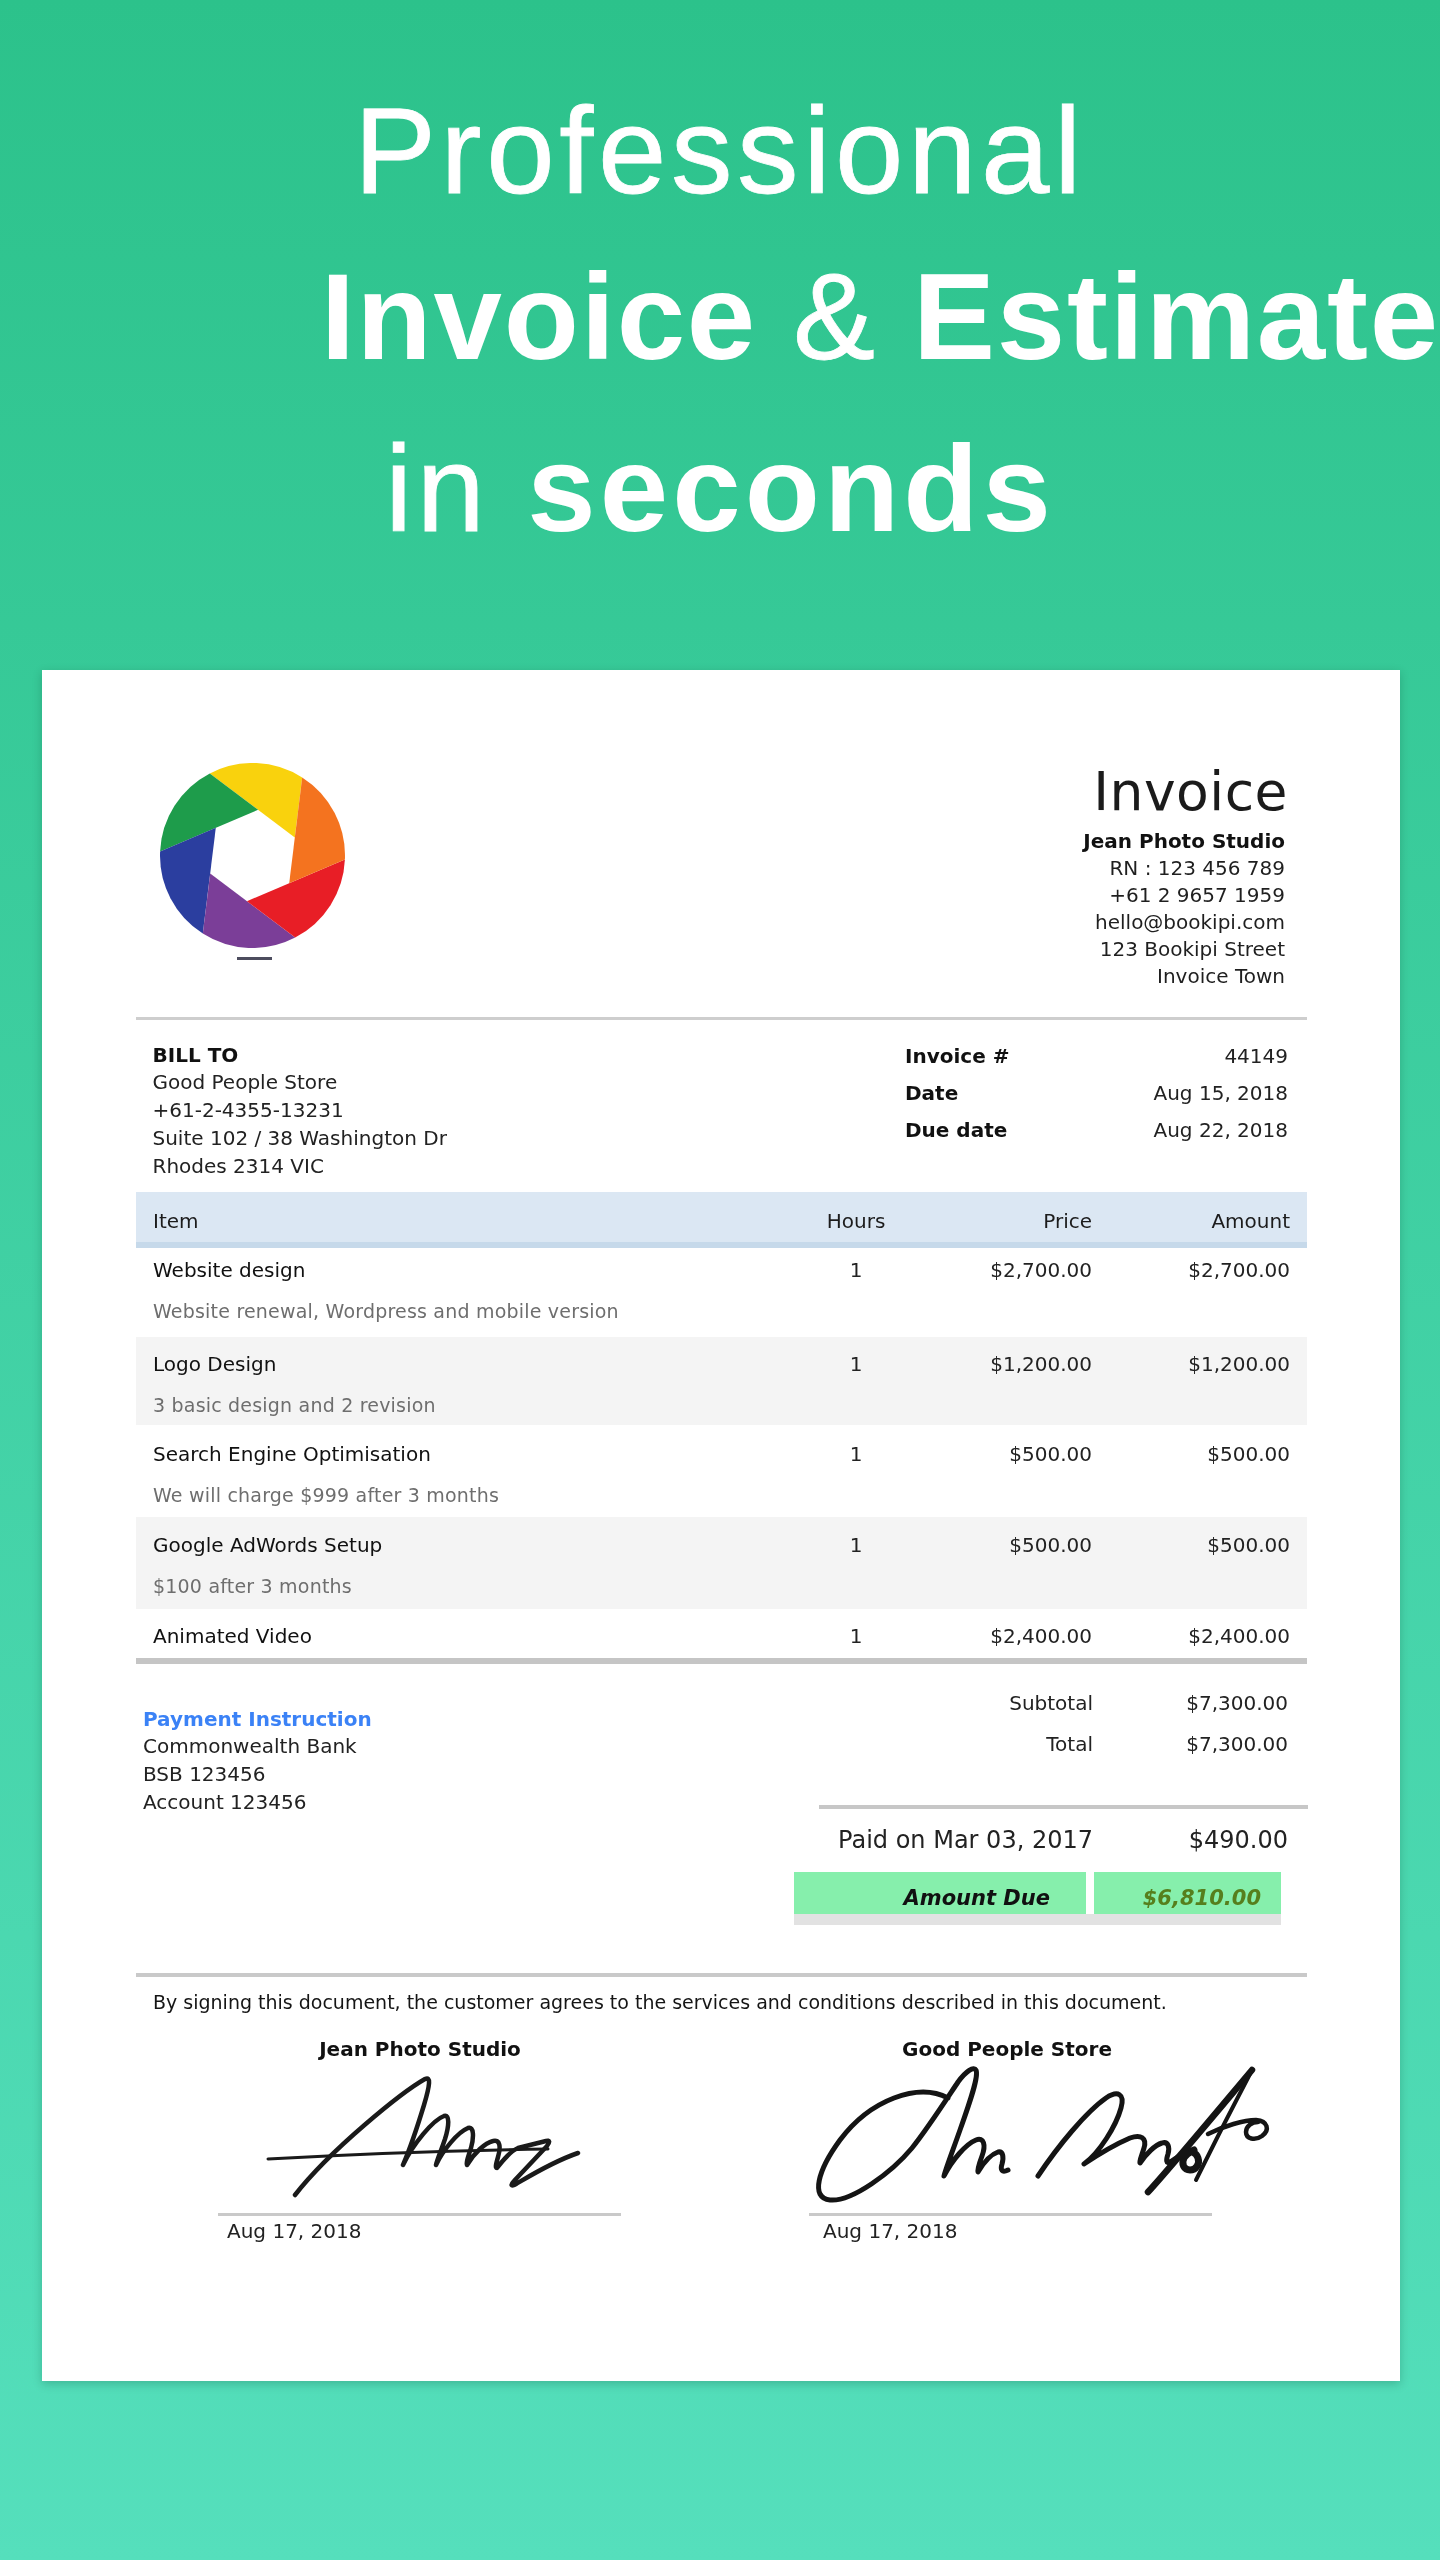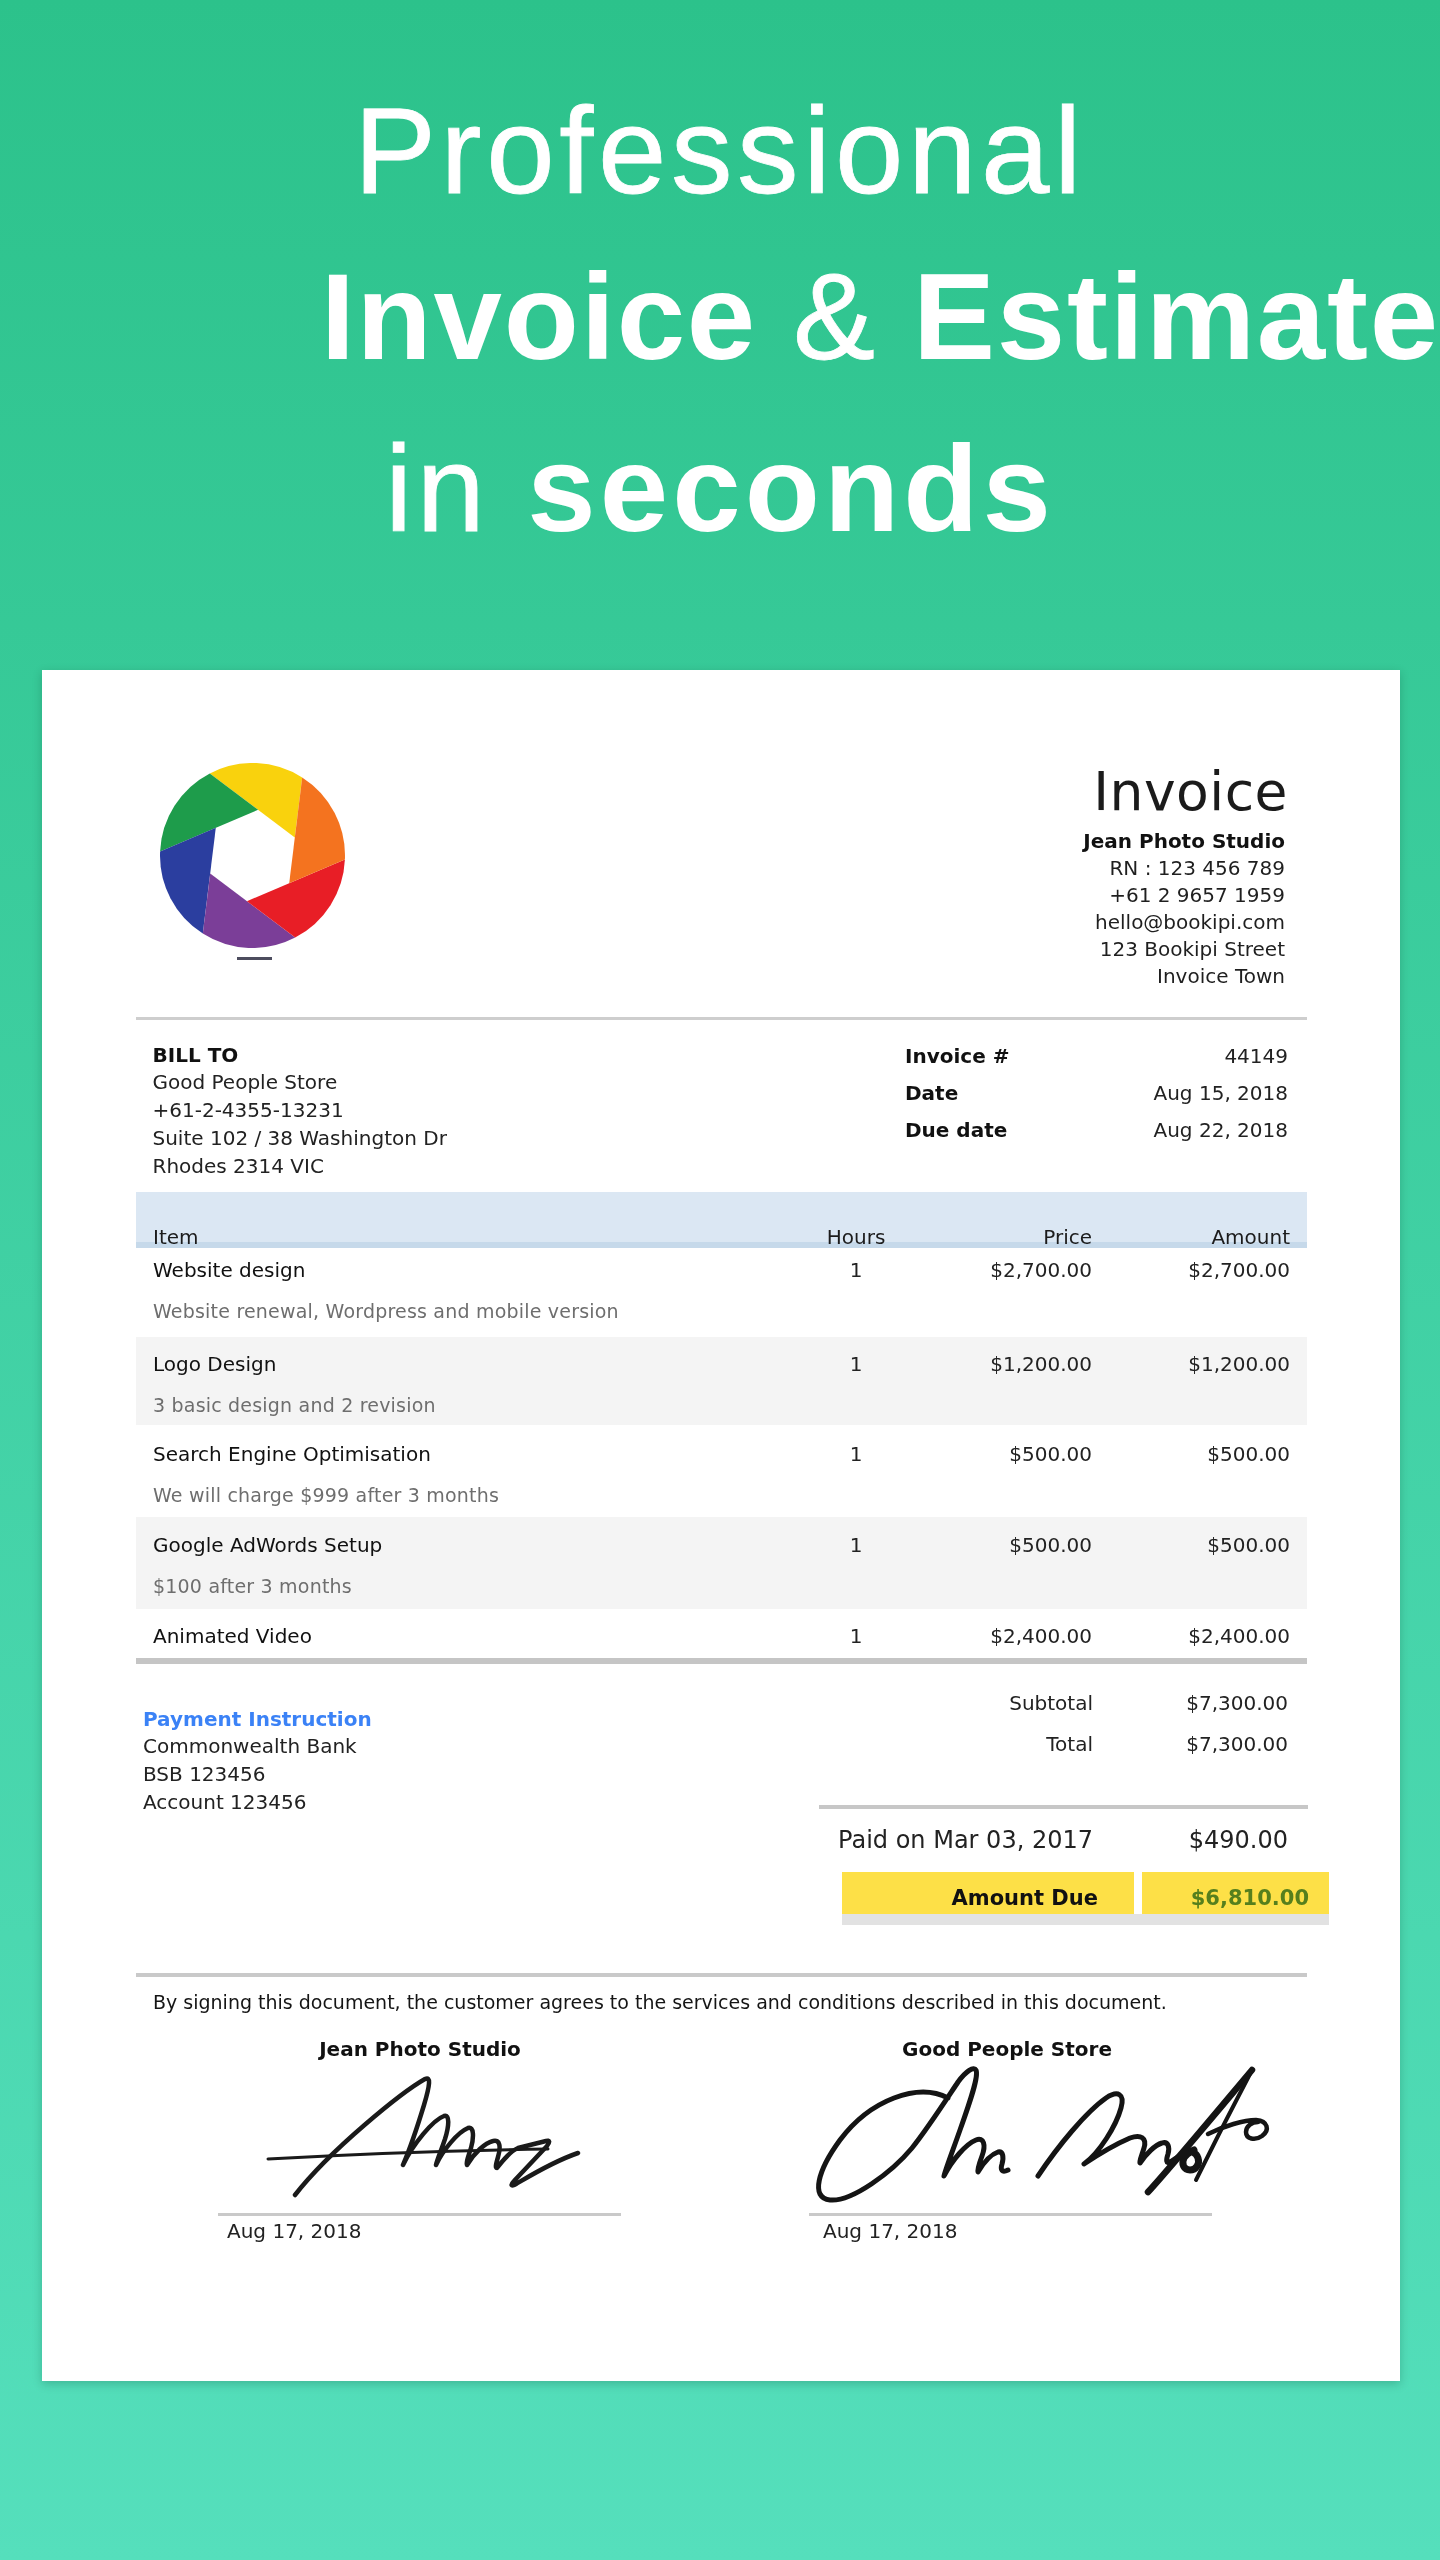--- a/index.html
+++ b/index.html
@@ -58,21 +58,21 @@
   .billto { left:110.5px; top:371.7px; font-size:20px; line-height:27.7px; color:#222; }
   .billto .bt-label { font-weight:700; color:#111; }
 
   .meta { left:863px; top:367.5px; width:383px; font-size:20px; line-height:37px; color:#222; }
   .meta-row { display:flex; }
   .meta-row .ml { font-weight:700; color:#111; }
   .meta-row .mv { flex:1; text-align:right; }
 
   
   .itable { left:94px; top:522px; width:1171px; }
-  .tgrid { display:grid; grid-template-columns:1fr 140px 166px 198px; padding:16px 17px; }
+  .tgrid { display:grid; grid-template-columns:1fr 140px 166px 198px; padding:0 17px; }
   .thead {
     height:56px; background:var(--header-blue);
     border-bottom:6px solid var(--header-blue-line);
     font-size:20px; color:#1c1c1c;
   }
   .thead > div { padding-top:16.5px; }
   .col-c { text-align:center; }
   .col-r { text-align:right; }
   .trow { font-size:20px; color:#222; }
   .trow.r1 { height:89px; padding-top:10px; }
@@ -92,22 +92,22 @@
 
   .totals { left:777px; top:1012.5px; width:489px; font-size:20px; line-height:41.5px; color:#222; }
   .totals-row { display:flex; }
   .totals-row .tl { flex:1; text-align:right; padding-right:18px; }
   .totals-row .tv { width:197px; text-align:right; padding-right:20px; }
 
   .totals-div { left:777px; top:1135px; width:489px; height:4px; background:#c7c7c7; }
 
   .paid { left:777px; top:1149.7px; width:489px; font-size:24px; line-height:41.5px; color:#222; }
 
-  .due-box { left:800px; top:1202px; width:487px; height:53px; background:#fde047;
-             border-bottom:11px solid #e2e2e2; font-size:21px; }
+  .due-box { left:752px; top:1202px; width:487px; height:53px; background:#86efac;
+             border-bottom:11px solid #e2e2e2; font-size:21px;font-style:italic; }
   .due-box .cellgap { position:absolute; left:292px; top:0; width:8px; height:42px; background:#ffffff; }
   .due-row { display:flex; padding-top:13.5px; line-height:24px; }
   .due-row .tl { flex:1; text-align:right; padding-right:19px; font-weight:700; color:#111; }
   .due-row .tv { width:212px; text-align:right; padding-right:20px; font-weight:700; color:var(--due-green); }
 
   
   .sig-top-div { left:94px; top:1303px; width:1171px; height:4px; background:#c9c9c9; }
   .sig-note { left:111px; top:1318.3px; font-size:19px; line-height:28px; color:#151515; }
   .sig-name { top:1364.6px; font-size:20px; line-height:28px; font-weight:700; color:#111; width:420px; text-align:center; }
   #sig-name-1 { left:168px; }

